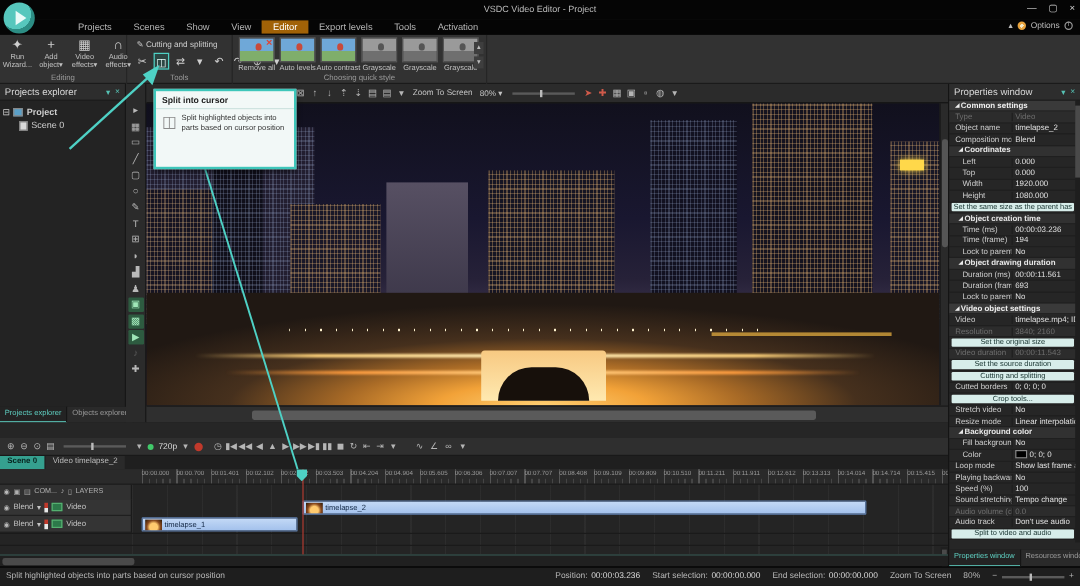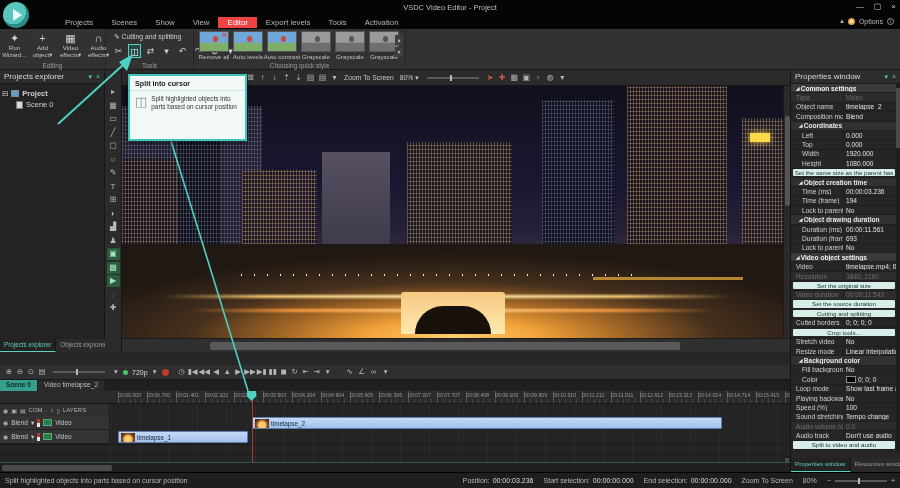--- a/index.html
+++ b/index.html
@@ -10,21 +10,21 @@
   #titlebar{left:0;top:0;width:900px;height:16px;background:#050505;z-index:10}
   #apptitle{left:0;right:0;top:3px;text-align:center;color:#bdbdbd;font-size:7.5px}
   #winbtns{right:4px;top:2px;display:flex;gap:10px;color:#cfcfcf;font-size:8px}
   #winbtns span{cursor:default}
   #logo{left:3px;top:2px;width:26px;height:26px;border-radius:50%;background:radial-gradient(circle at 40% 38%,#57c7bd 0 55%,#2c8d84 56% 75%,#1d6059 76%);z-index:12}
   #logo::after{content:"";position:absolute;left:10px;top:7px;border-left:9px solid #eafaf8;border-top:6px solid transparent;border-bottom:6px solid transparent}
   #quickicons{left:36px;top:3px;display:flex;gap:7px;font-size:7.5px;color:#9a9a9a}
   #quickicons .rec{color:#c0392b}
   #menubar{left:0;top:16px;width:900px;height:13px;background:#050505;z-index:10;display:flex;align-items:center;padding-left:56px}
   .mitem{padding:1px 9px;color:#b5b5b5;font-size:7.8px;cursor:default}
-  .mitem[data-active="1"]{background:#ef4444;color:#fff}
+  .mitem[data-active="1"]{background:#a16207;color:#fff}
   #menuright{position:absolute;right:6px;top:17px;display:flex;align-items:center;gap:4px;font-size:7px;color:#bbb;z-index:11}
   .gear{display:inline-block;width:7px;height:7px;border-radius:50%;background:radial-gradient(circle,#f4e9c8 0 30%,#e8a33d 31%)}
   .infoc{display:inline-block;width:7px;height:7px;border:1px solid #999;border-radius:50%;font-size:5px;line-height:5px;text-align:center;color:#bbb}
   
   #ribbon{left:0;top:29px;width:900px;height:41px;background:#323232;border-bottom:1px solid #1a1a1a}
   .rgroup{position:absolute;top:0;height:41px;border-right:1px solid #252525}
   .glabel{position:absolute;left:0;right:0;bottom:1px;text-align:center;font-size:6.5px;color:#9a9a9a}
   .rbtn{display:flex;flex-direction:column;align-items:center;width:25px;cursor:default}
   .rbtn .ric{height:13px;font-size:11px;line-height:13px;color:#cfcfcf}
   .rbtn .rlb{font-size:6.2px;line-height:6.8px;text-align:center;color:#c2c2c2;width:26px}

